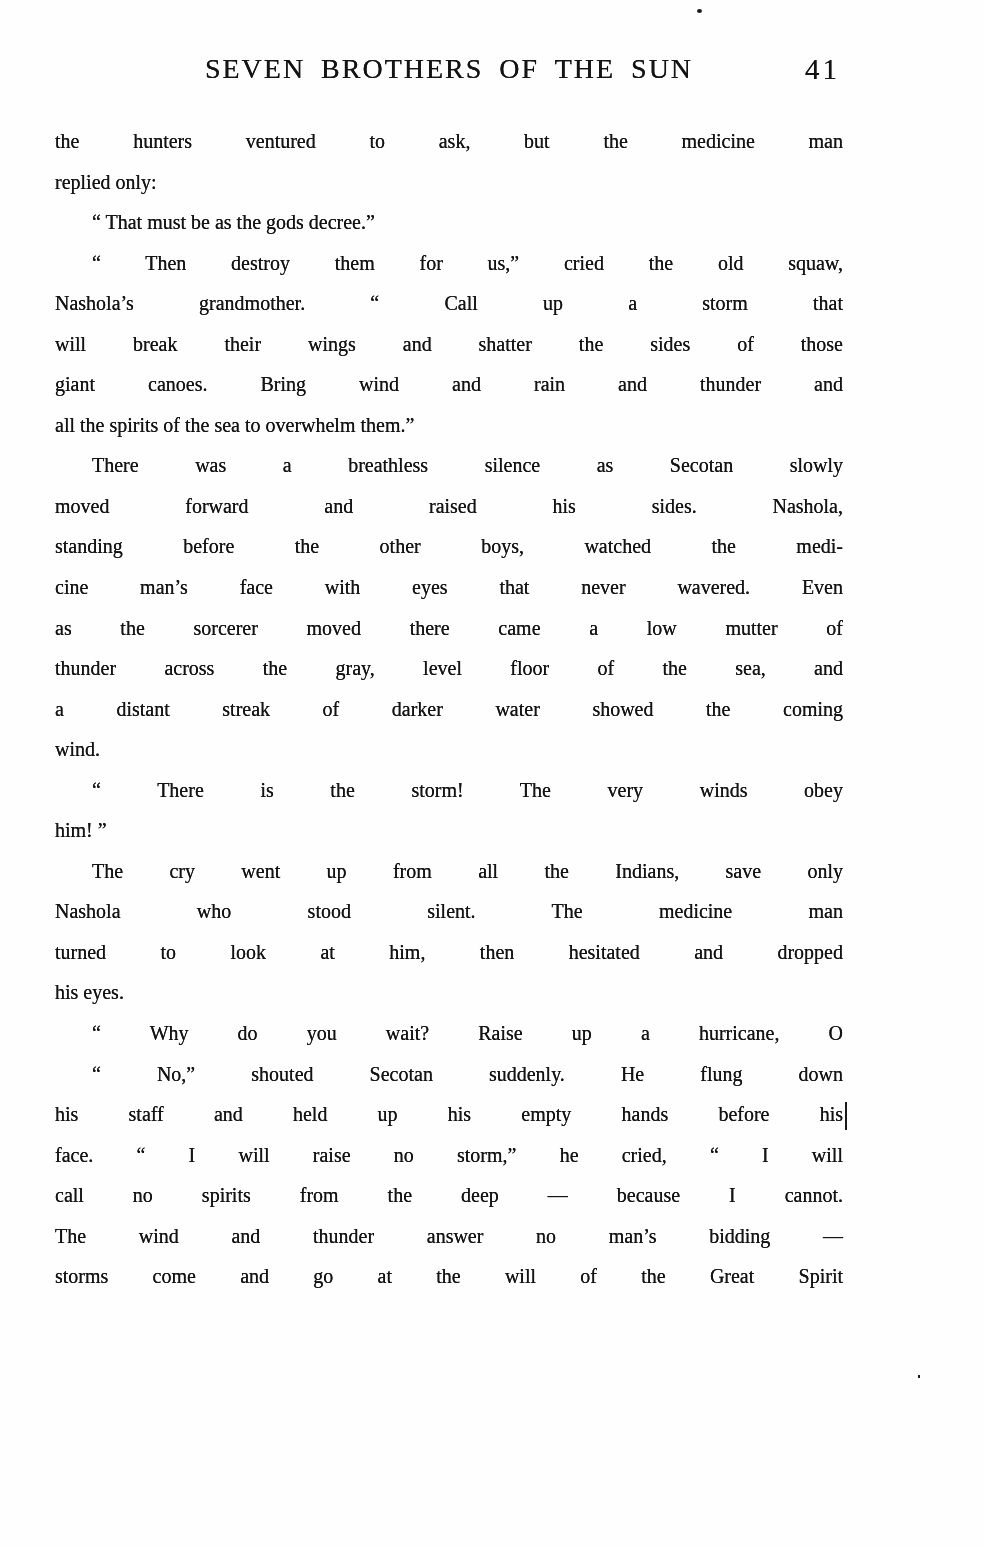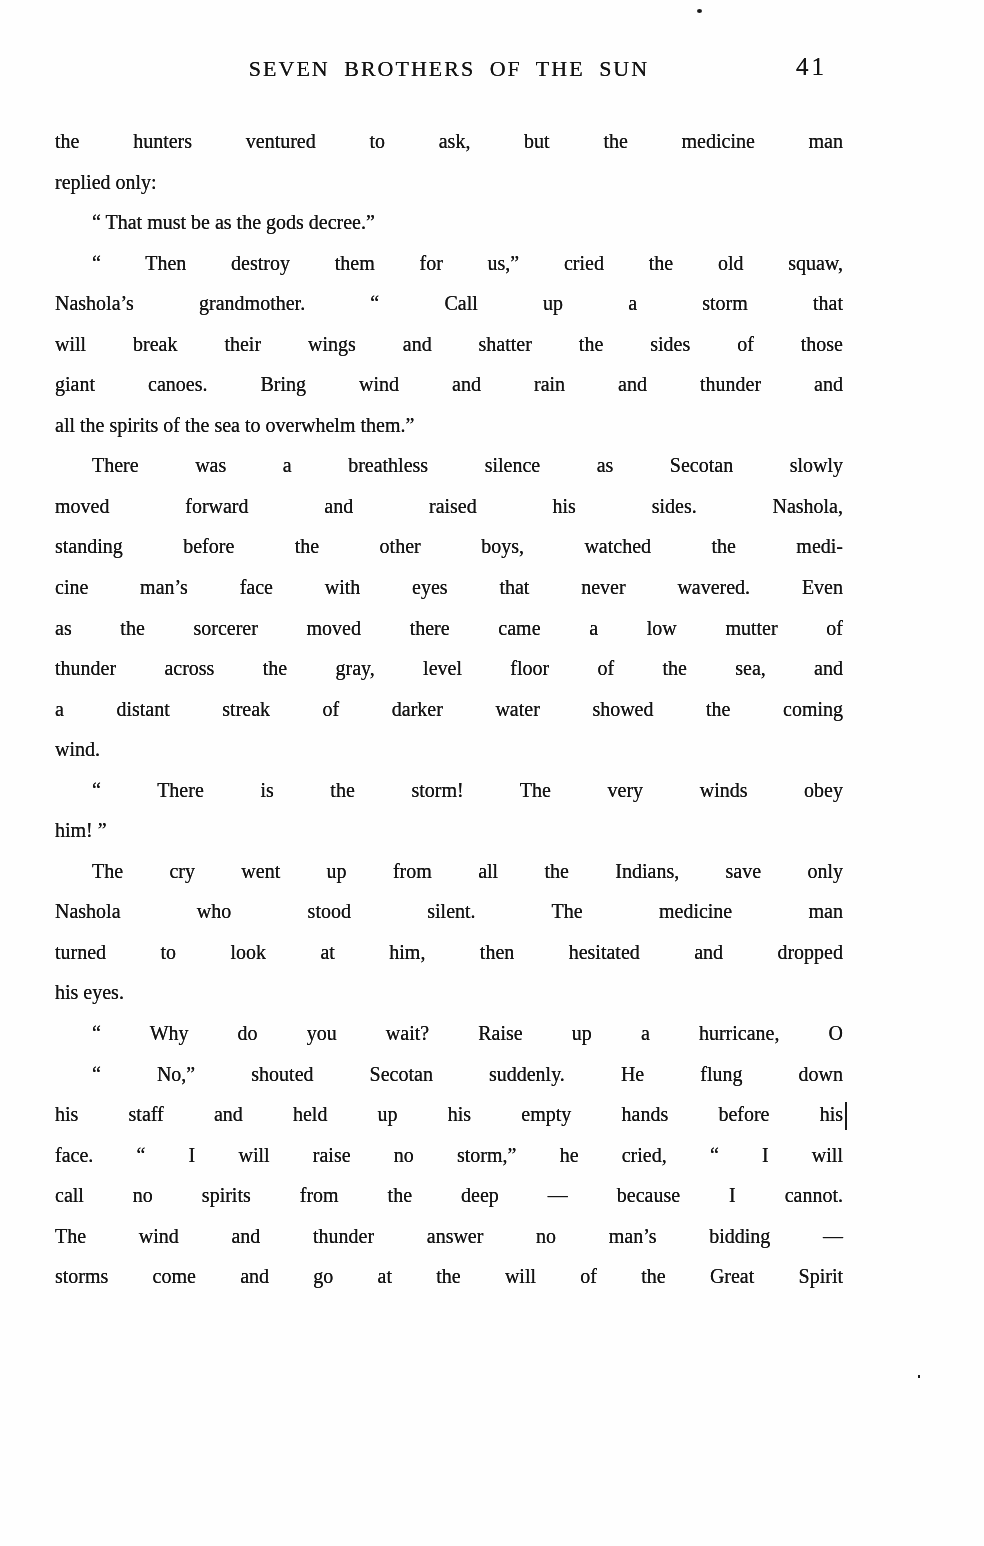--- a/index.html
+++ b/index.html
@@ -12,29 +12,29 @@
     overflow: hidden;
   }
   .page { position: absolute; inset: 0; }
 
   .running-header {
     position: absolute; top: 48px; left: 55px; width: 788px;
     height: 42px;
   }
   .running-title {
     text-align: center;
-    font-size: 22px;
+    font-size: 28px;
     letter-spacing: 2px;
     word-spacing: 7px;
     line-height: 42px;
     text-shadow: 0 0 0.6px currentColor;
   }
   .page-number {
-    position: absolute; right: 16px; top: 5px;
-    font-size: 25px;
+    position: absolute; right: 3px; top: 5px;
+    font-size: 29px;
     letter-spacing: 3px;
     text-shadow: 0 0 0.5px currentColor;
   }
 
   .text-block {
     position: absolute; top: 121px; left: 55px; width: 788px;
     font-size: 20px;
   }
   .line {
     height: 40.55px;

